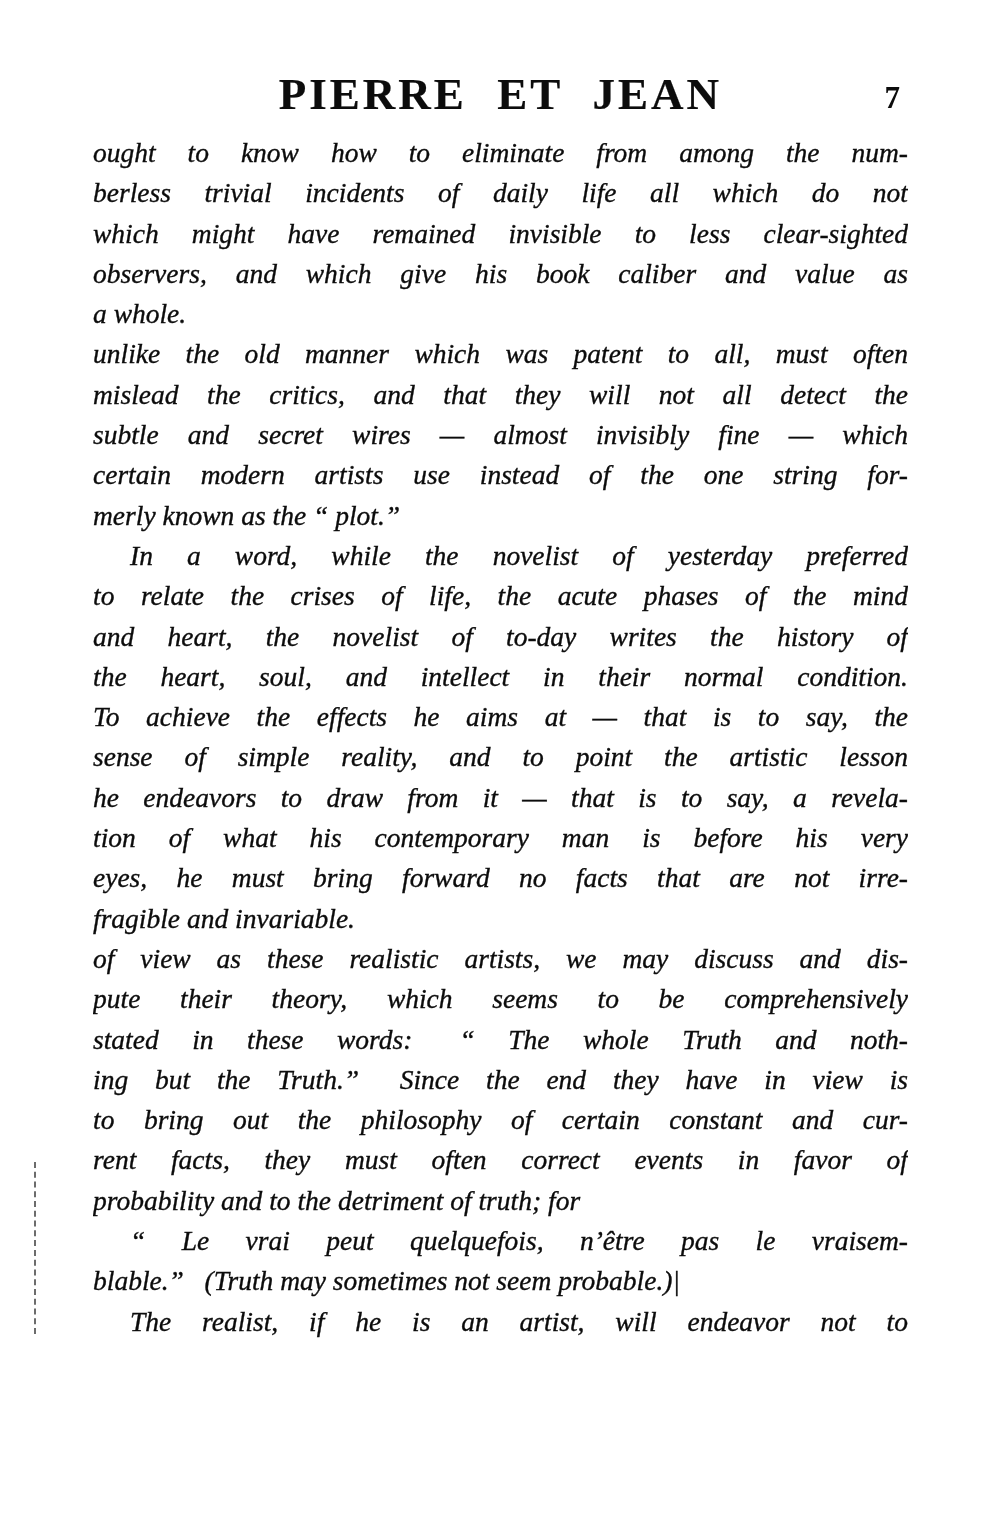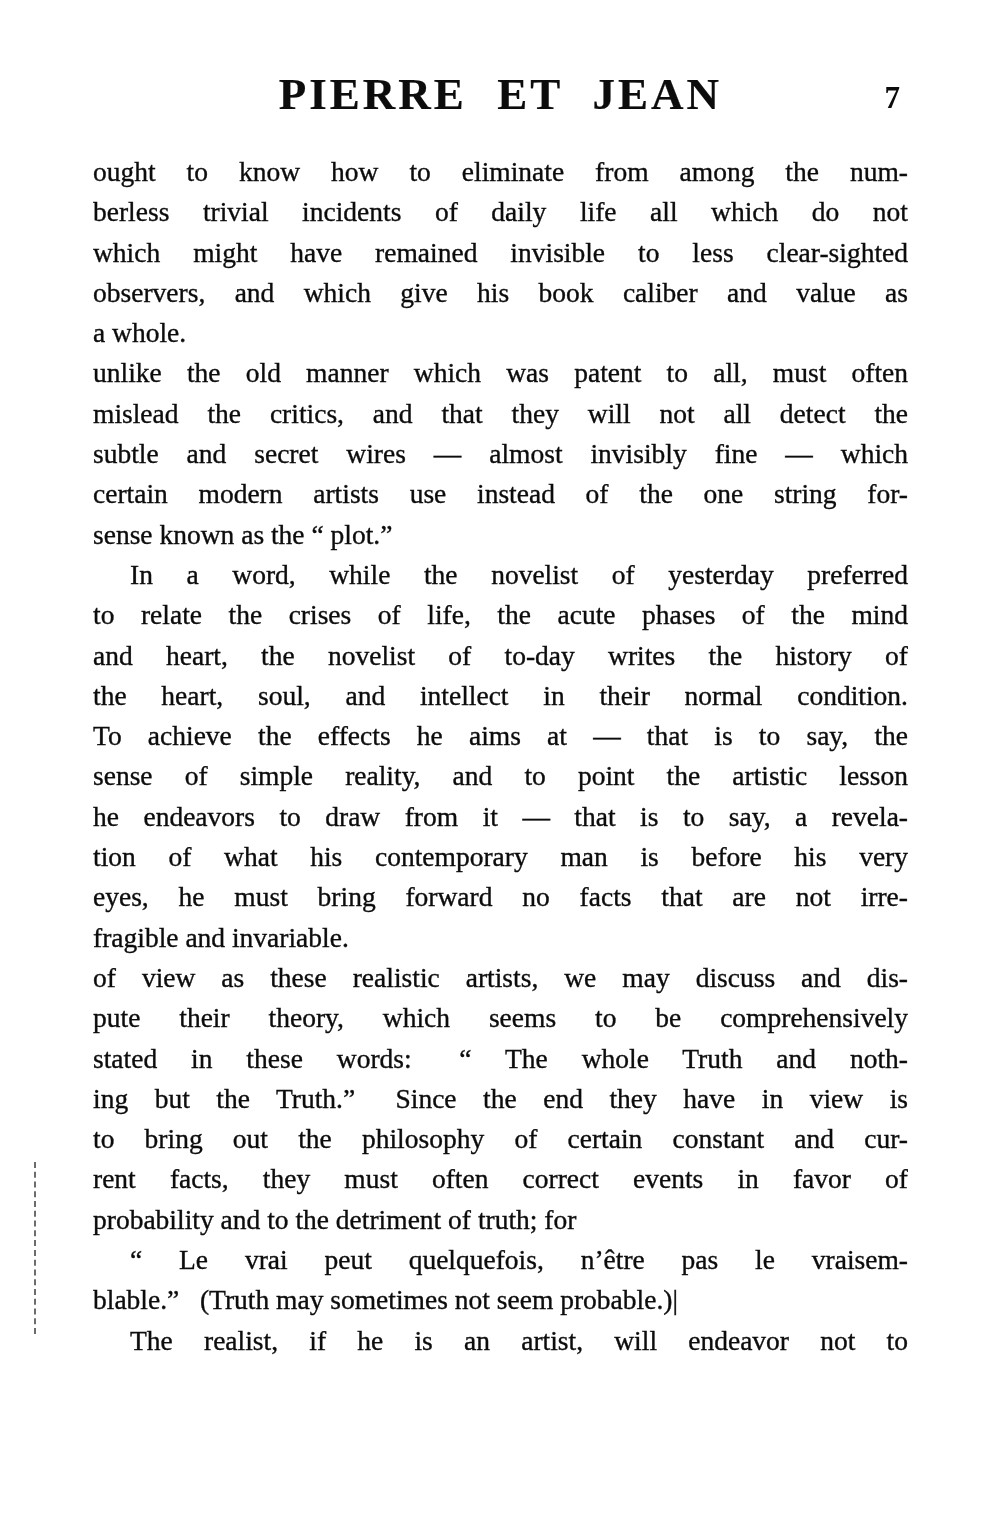--- a/index.html
+++ b/index.html
@@ -42,23 +42,24 @@
   .page-number {
     position: absolute;
     right: 8px;
     top: 4px;
     font-size: 31px;
     line-height: 44px;
     font-weight: bold;
   }
   .text-block {
     position: absolute;
-    top: 152px;
+    top: 133px;
     left: 93px;
     width: 815px;
+    font-style: italic;
   }
   .line {
     font-size: 27.5px;
     line-height: 40.3px;
     height: 40.3px;
     text-align: justify;
     text-align-last: justify;
     overflow: hidden;
     white-space: nowrap;
     -webkit-text-stroke: 0.35px #0c0c0c;
@@ -90,21 +91,21 @@
   <div class="text-block">
     <div class="line">ought to know how to eliminate from among the num-</div>
     <div class="line">berless trivial incidents of daily life all which do not</div>
     <div class="line">which might have remained invisible to less clear-sighted</div>
     <div class="line">observers, and which give his book caliber and value as</div>
     <div class="line last">a whole.</div>
     <div class="line">unlike the old manner which was patent to all, must often</div>
     <div class="line">mislead the critics, and that they will not all detect the</div>
     <div class="line">subtle and secret wires — almost invisibly fine — which</div>
     <div class="line">certain modern artists use instead of the one string for-</div>
-    <div class="line last">sense known as the “ plot.”</div>
+    <div class="line last">merly known as the “ plot.”</div>
     <div class="line indent">In a word, while the novelist of yesterday preferred</div>
     <div class="line">to relate the crises of life, the acute phases of the mind</div>
     <div class="line">and heart, the novelist of to-day writes the history of</div>
     <div class="line">the heart, soul, and intellect in their normal condition.</div>
     <div class="line">To achieve the effects he aims at — that is to say, the</div>
     <div class="line">sense of simple reality, and to point the artistic lesson</div>
     <div class="line">he endeavors to draw from it — that is to say, a revela-</div>
     <div class="line">tion of what his contemporary man is before his very</div>
     <div class="line">eyes, he must bring forward no facts that are not irre-</div>
     <div class="line last">fragible and invariable.</div>

